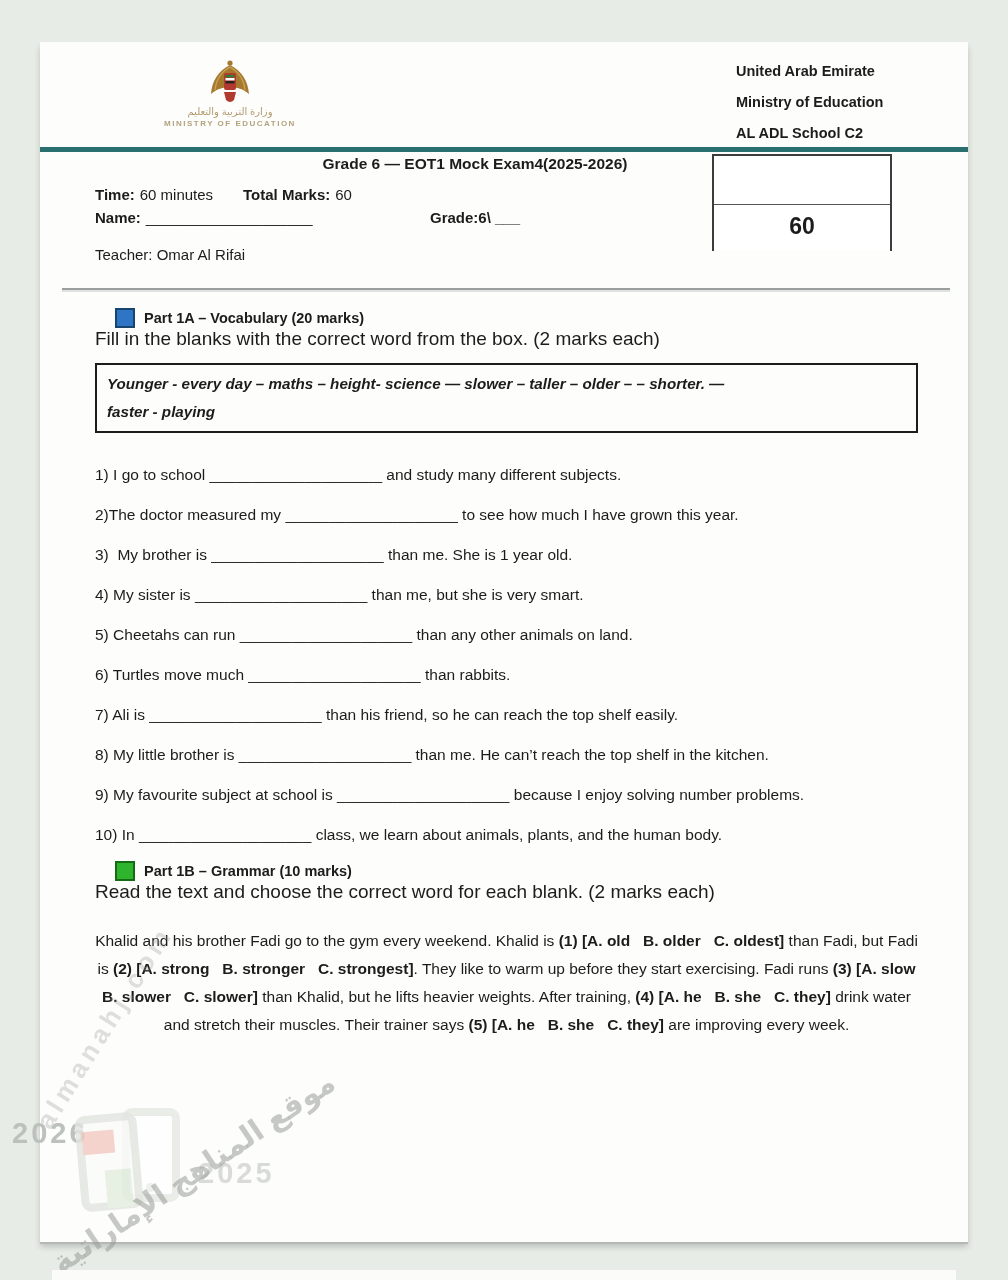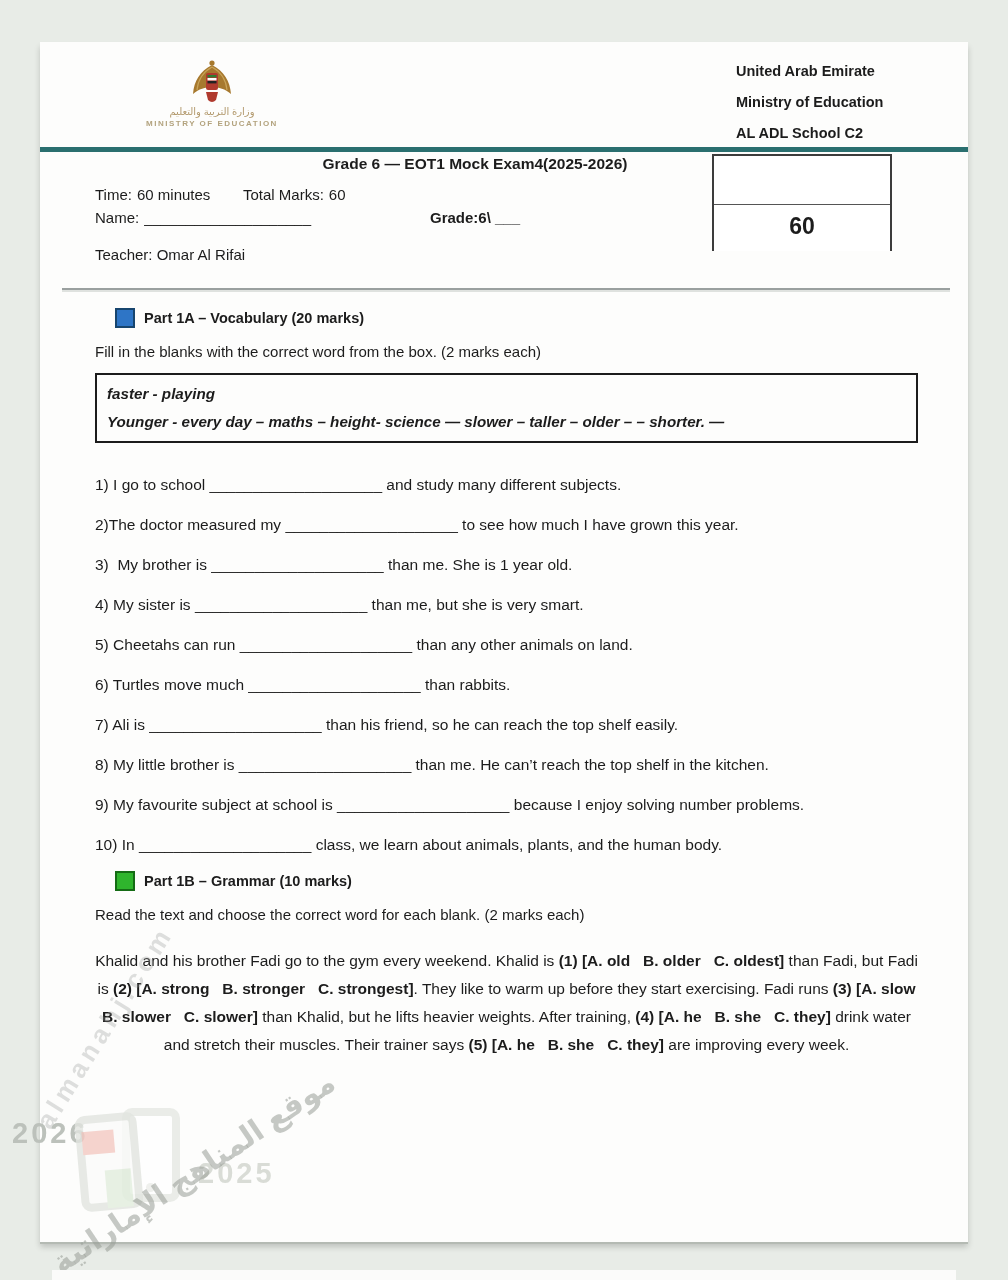--- a/index.html
+++ b/index.html
@@ -8,52 +8,52 @@
     background:#e8ece7;
     font-family:"Liberation Sans","DejaVu Sans",sans-serif;
     color:#1c1c1c;
   }
   .page{
     position:absolute;left:40px;top:42px;width:928px;height:1200px;
     background:#fdfdfc;
     box-shadow:0 2px 0 #b4bab3,0 5px 6px rgba(0,0,0,.18);
   }
   
-  .logo-block{position:absolute;left:87px;top:16px;width:170px;text-align:center;}
+  .logo-block{position:absolute;left:105px;top:16px;width:170px;text-align:center;}
   .logo-block svg{display:block;margin:0 auto;}
   .logo-ar{font-size:10px;color:#b39a6e;margin-top:2px;}
   .logo-en{font-size:8px;letter-spacing:1.5px;color:#b3a37e;margin-top:2px;font-weight:bold;}
   .hdr-right{position:absolute;left:668px;top:14px;font-weight:bold;font-size:14.5px;margin-left:28px;}
   .hdr-line{line-height:31px;}
   .teal-line{position:absolute;left:0;right:0;top:105px;height:5px;background:#2a6f6f;}
   .doc-title{position:absolute;top:113px;left:140px;width:590px;text-align:center;
     font-weight:bold;font-size:15.5px;}
   
   .score-box{position:absolute;left:672px;top:112px;width:180px;height:97px;
     border:2px solid #3c3c3c;border-bottom:none;box-sizing:border-box;background:#fff;}
   .score-top{height:48px;border-bottom:1.5px solid #555;}
   .score-val{height:45px;text-align:center;font-weight:bold;font-size:23px;padding-top:8px;box-sizing:border-box;}
   
   .info{position:absolute;left:55px;top:144px;right:40px;font-size:15px;}
-  .inline-lbl{font-weight:normal;}
+  .inline-lbl{font-weight:bold;}
   .inline-val{margin-left:5px;}
   .time-line{position:relative;height:19px;}
   .marks-pair{position:absolute;left:148px;top:0;}
   .name-line{position:relative;height:19px;margin-top:4px;}
   .grade-pair{position:absolute;left:335px;top:0;font-weight:bold;}
   .teacher-line{margin-top:18px;font-weight:normal;}
   .rule{position:absolute;top:246px;left:22px;right:18px;height:2px;background:#9aa09f;
     border-bottom:2px solid #dfe2df;}
   
   .content{position:absolute;left:55px;right:50px;top:266px;}
   .part-heading{font-weight:bold;font-size:14.5px;display:flex;align-items:center;padding-left:20px;}
   .sq{width:16px;height:16px;display:inline-block;margin-right:9px;flex:0 0 auto;}
   .sq-blue{background:#2e75c6;border:2px solid #17456e;}
   .sq-green{background:#2fb52d;border:2px solid #156c15;}
-  .instruction{margin-top:15px;font-size:15px;}
+  .instruction{font-size:19px;}
   .word-box{margin-top:13px;border:2px solid #1c1c1c;padding:5px 10px;
     font-weight:bold;font-style:italic;font-size:15.2px;line-height:28px;}
   .questions{margin-top:28px;}
   .question{font-size:15.5px;line-height:27px;margin-bottom:13px;white-space:pre-wrap;}
   .p1b-heading{margin-top:6px;}
   .passage{margin-top:24px;font-size:15.5px;line-height:28px;white-space:pre-wrap;text-align:center;}
   .passage .seg{font-weight:normal;}
   .passage .seg.b{font-weight:bold;}
   
   .wm{position:absolute;pointer-events:none;}
@@ -128,22 +128,22 @@
   <div class="content">
 
     <div class="part-heading">
       <span class="sq sq-blue"></span>
       <span>Part 1A – Vocabulary (20 marks)</span>
     </div>
 
     <div class="instruction">Fill in the blanks with the correct word from the box. (2 marks each)</div>
 
     <div class="word-box">
+        <div class="wb-line">Younger - every day – maths – height-  science — slower – taller – older – – shorter. —</div>
         <div class="wb-line">faster - playing</div>
-        <div class="wb-line">Younger - every day – maths – height-  science — slower – taller – older – – shorter. —</div>
       </div>
 
     <div class="questions">
         <div class="question">1) I go to school ____________________ and study many different subjects.</div>
         <div class="question">2)The doctor measured my ____________________ to see how much I have grown this year.</div>
         <div class="question">3)  My brother is ____________________ than me. She is 1 year old.</div>
         <div class="question">4) My sister is ____________________ than me, but she is very smart.</div>
         <div class="question">5) Cheetahs can run ____________________ than any other animals on land.</div>
         <div class="question">6) Turtles move much ____________________ than rabbits.</div>
         <div class="question">7) Ali is ____________________ than his friend, so he can reach the top shelf easily.</div>

